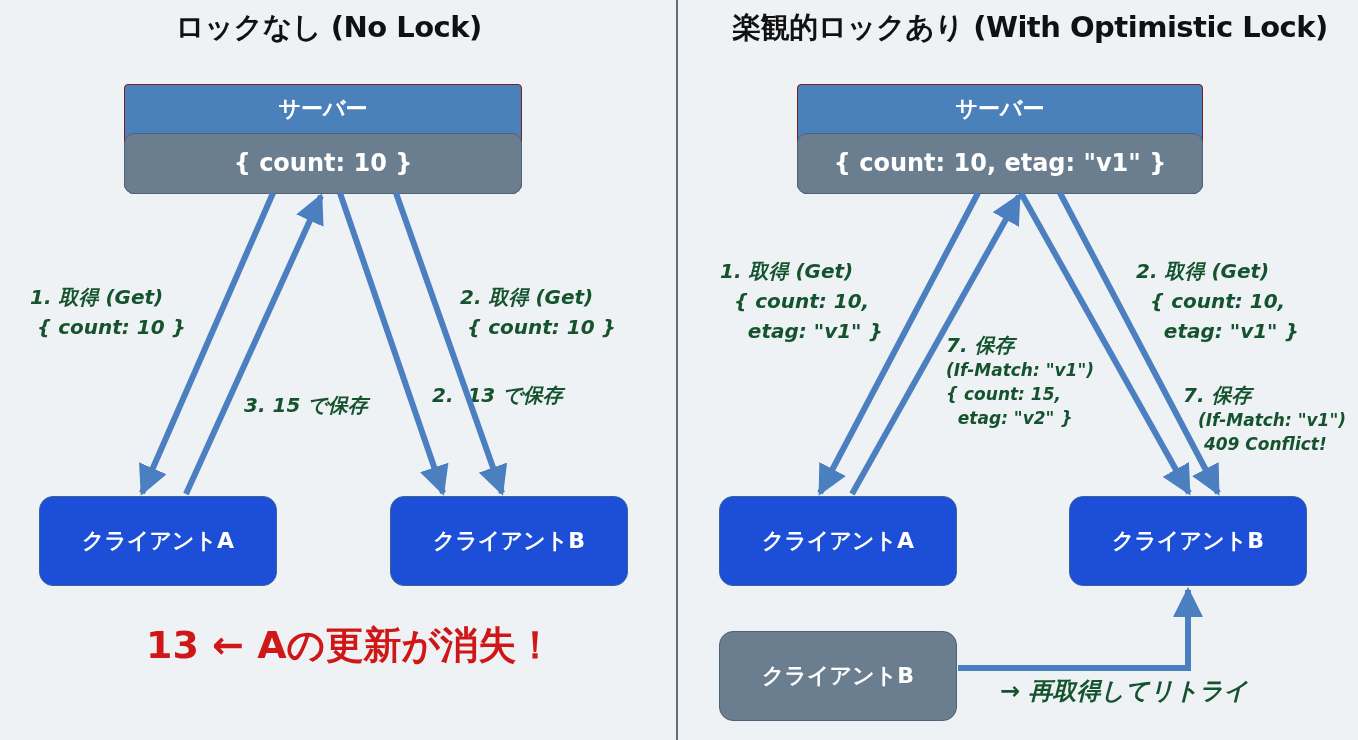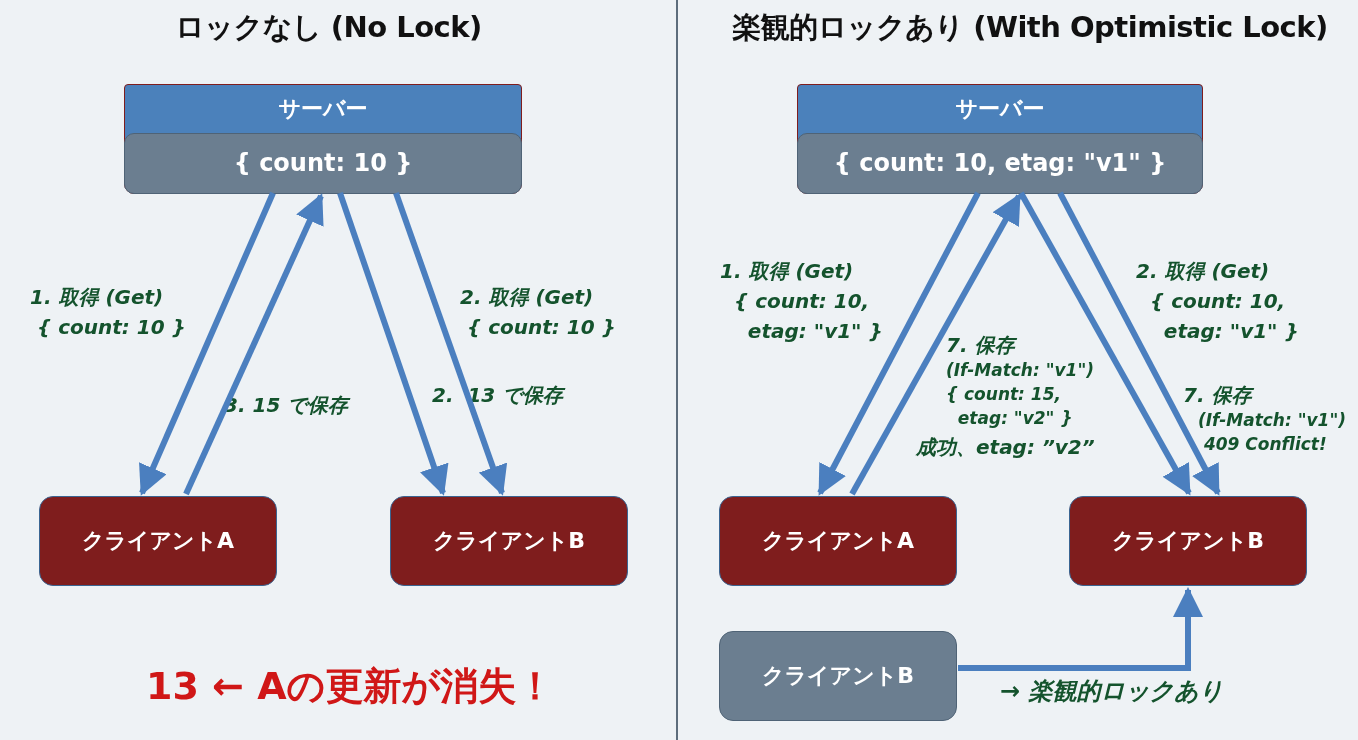--- a/index.html
+++ b/index.html
@@ -28,51 +28,51 @@
     position: absolute; top: 0; left: 0; right: 0; height: 48px;
     line-height: 48px; text-align: center; color: #fff; font-weight: bold; font-size: 22px;
   }
   .server .state {
     position: absolute; top: 48px; left: -1px; right: -1px; bottom: -1px;
     background: #6b7e90; border: 1px solid #4f6376; border-radius: 10px;
     color: #fff; font-weight: bold; font-size: 24px; text-align: center; line-height: 58px;
   }
   .client {
     position: absolute; height: 88px; width: 236px;
-    background: #7f1d1d; border: 1px solid #3a6592; border-radius: 14px;
+    background: #1d4ed8; border: 1px solid #3a6592; border-radius: 14px;
     color: #fff; font-weight: bold; font-size: 22px; text-align: center; line-height: 88px;
   }
   .client.gray { background: #6b7e90; border-color: #4f6376; }
   .label {
     position: absolute; font-weight: bold; font-size: 20px; line-height: 30px; white-space: pre; color: #14532d; font-style: italic;
   }
   .label.small { font-size: 17px; line-height: 24px; }
   .lost {
-    position: absolute; left: 146px; top: 620px; font-size: 38px; font-weight: bold; color: #d01717; margin-top: 41px;
+    position: absolute; left: 146px; top: 620px; font-size: 38px; font-weight: bold; color: #d01717;
   }
   svg.arrows { position: absolute; left: 0; top: 0; width: 1358px; height: 740px; pointer-events: none; }
 </style>
 </head>
 <body>
 
 <div class="divider"></div>
 
 <div class="panel left">
   <div class="title">ロックなし (No Lock)</div>
 
   <div class="server" style="left:124px; width:396px;">
     <div class="name">サーバー</div>
     <div class="state">{ count: 10 }</div>
   </div>
 
   <div class="label" style="left:30px; top:282px;">1. 取得 (Get)
  { count: 10 }</div>
   <div class="label" style="left:460px; top:282px;">2. 取得 (Get)
  { count: 10 }</div>
-  <div class="label" style="left:224px; top:390px;">3. 15 で保存</div>
+  <div class="label" style="left:244px; top:390px;">3. 15 で保存</div>
   <div class="label" style="left:432px; top:380px;">2.  13 で保存</div>
 
   <div class="client" style="left:39px; top:496px;">クライアントA</div>
   <div class="client" style="left:390px; top:496px;">クライアントB</div>
 
   <div class="lost">13 ← Aの更新が消失！</div>
 </div>
 
 <div class="panel right">
   <div class="title">楽観的ロックあり (With Optimistic Lock)</div>
@@ -86,31 +86,30 @@
   { count: 10,
     etag: "v1" }</div>
   <div class="label" style="left:458px; top:256px;">2. 取得 (Get)
   { count: 10,
     etag: "v1" }</div>
 
   <div class="label" style="left:268px; top:330px;">7. 保存</div>
   <div class="label small" style="left:268px; top:358px; font-size:17px;">(If-Match: "v1")
 { count: 15,
   etag: "v2" }</div>
-  <div class="label" style="left:238px; top:432px;">成功、etag: ”v2”</div>
 
   <div class="label" style="left:505px; top:380px;">7. 保存</div>
   <div class="label small" style="left:520px; top:408px;">(If-Match: "v1")
  409 Conflict!</div>
 
   <div class="client" style="left:41px; top:496px;">クライアントA</div>
   <div class="client" style="left:391px; top:496px;">クライアントB</div>
   <div class="client gray" style="left:41px; top:631px;">クライアントB</div>
 
-  <div class="label" style="left:322px; top:676px; font-size:24px;">→ 楽観的ロックあり</div>
+  <div class="label" style="left:322px; top:676px; font-size:24px;">→ 再取得してリトライ</div>
 </div>
 
 <svg class="arrows" viewBox="0 0 1358 740">
   <defs>
     <marker id="ah" viewBox="0 0 10 10" refX="9" refY="5" markerWidth="5" markerHeight="5" orient="auto-start-reverse">
       <path d="M0,0 L10,5 L0,10 z" fill="#4b7fbf"></path>
     </marker>
   </defs>
   <g stroke="#4b7fbf" stroke-width="6" fill="none" stroke-linecap="butt">
 

